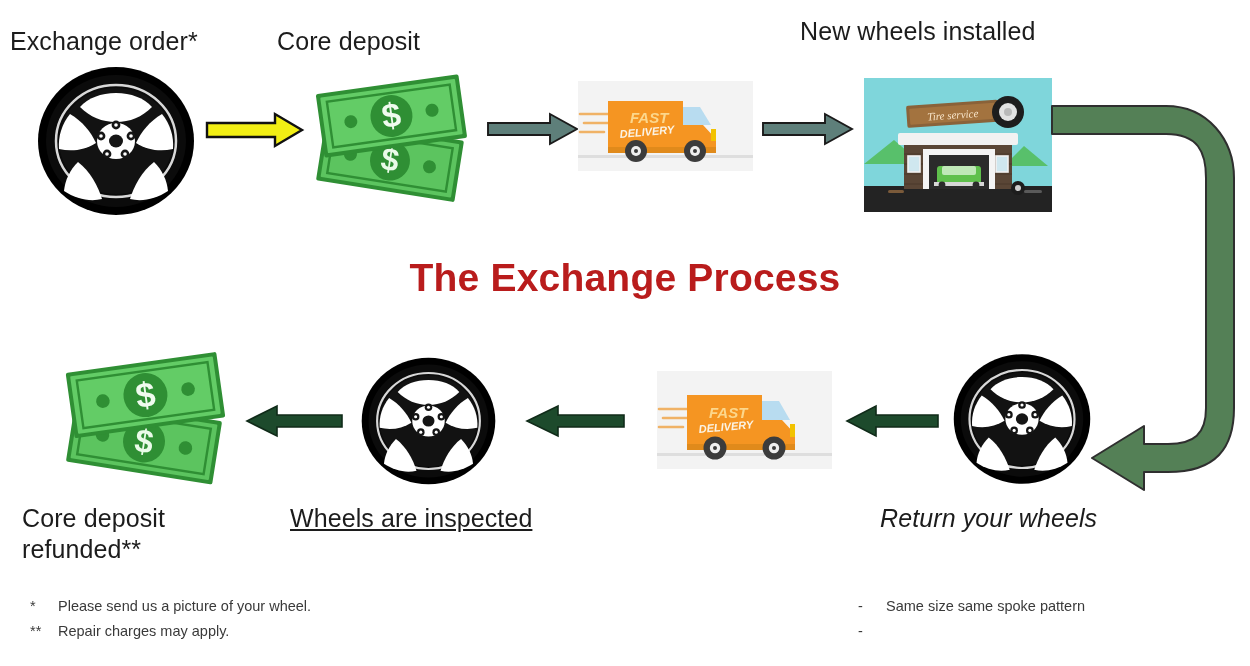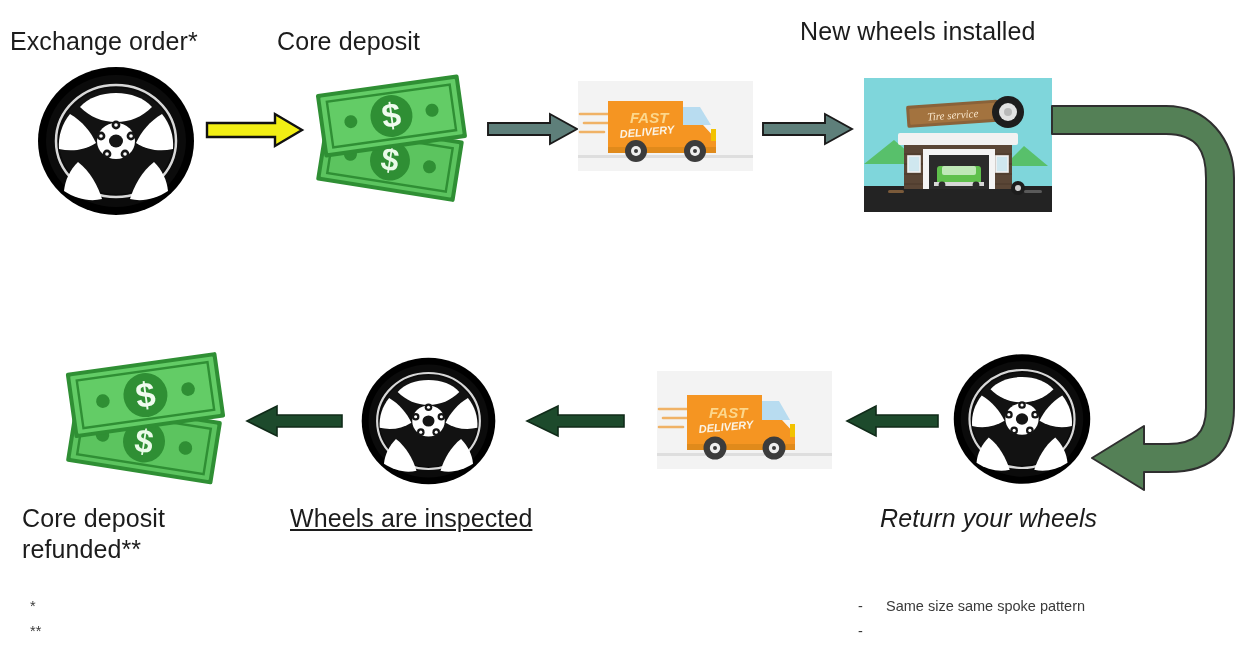--- a/index.html
+++ b/index.html
@@ -35,20 +35,21 @@
 
   .photo{
     position:absolute;background:#14b8a6;
   }
 </style>
 </head>
 <body>
 
 <div class="stage">
 
+  <div class="abs" id="title">The Exchange Process</div>
 
   <div class="abs node-label" style="left:10px;top:26px;width:240px;">Exchange order*</div>
 
   <div class="abs node-label" style="left:277px;top:26px;width:220px;">Core deposit</div>
 
   <div class="abs node-label" style="left:800px;top:16px;width:320px;">New wheels installed</div>
 
   <div class="abs node-label" style="left:22px;top:503px;width:230px;">Core deposit
 refunded**</div>
 
@@ -336,23 +337,25 @@
         <text x="92" y="57" font-family="'Liberation Sans',sans-serif" font-size="35" font-weight="bold" fill="#f0fbef" text-anchor="middle">$</text>
         <circle cx="49" cy="45" r="6.8" fill="#2f8f34"></circle>
         <circle cx="135" cy="45" r="6.8" fill="#2f8f34"></circle>
       </g>
     </svg>
   </div>
 
   <div class="abs foot" style="left:30px;top:594px;width:420px;">
     <div class="foot-row">
       <span class="foot-mark">*</span>
+      <span>Please send us a picture of your wheel.</span>
     </div>
     <div class="foot-row">
       <span class="foot-mark">**</span>
+      <span>Repair charges may apply.</span>
     </div>
   </div>
 
   <div class="abs foot" style="left:858px;top:594px;width:380px;">
     <div class="foot-row">
       <span class="foot-mark">-</span>
       <span>Same size same spoke pattern</span>
     </div>
     <div class="foot-row">
       <span class="foot-mark">-</span>

